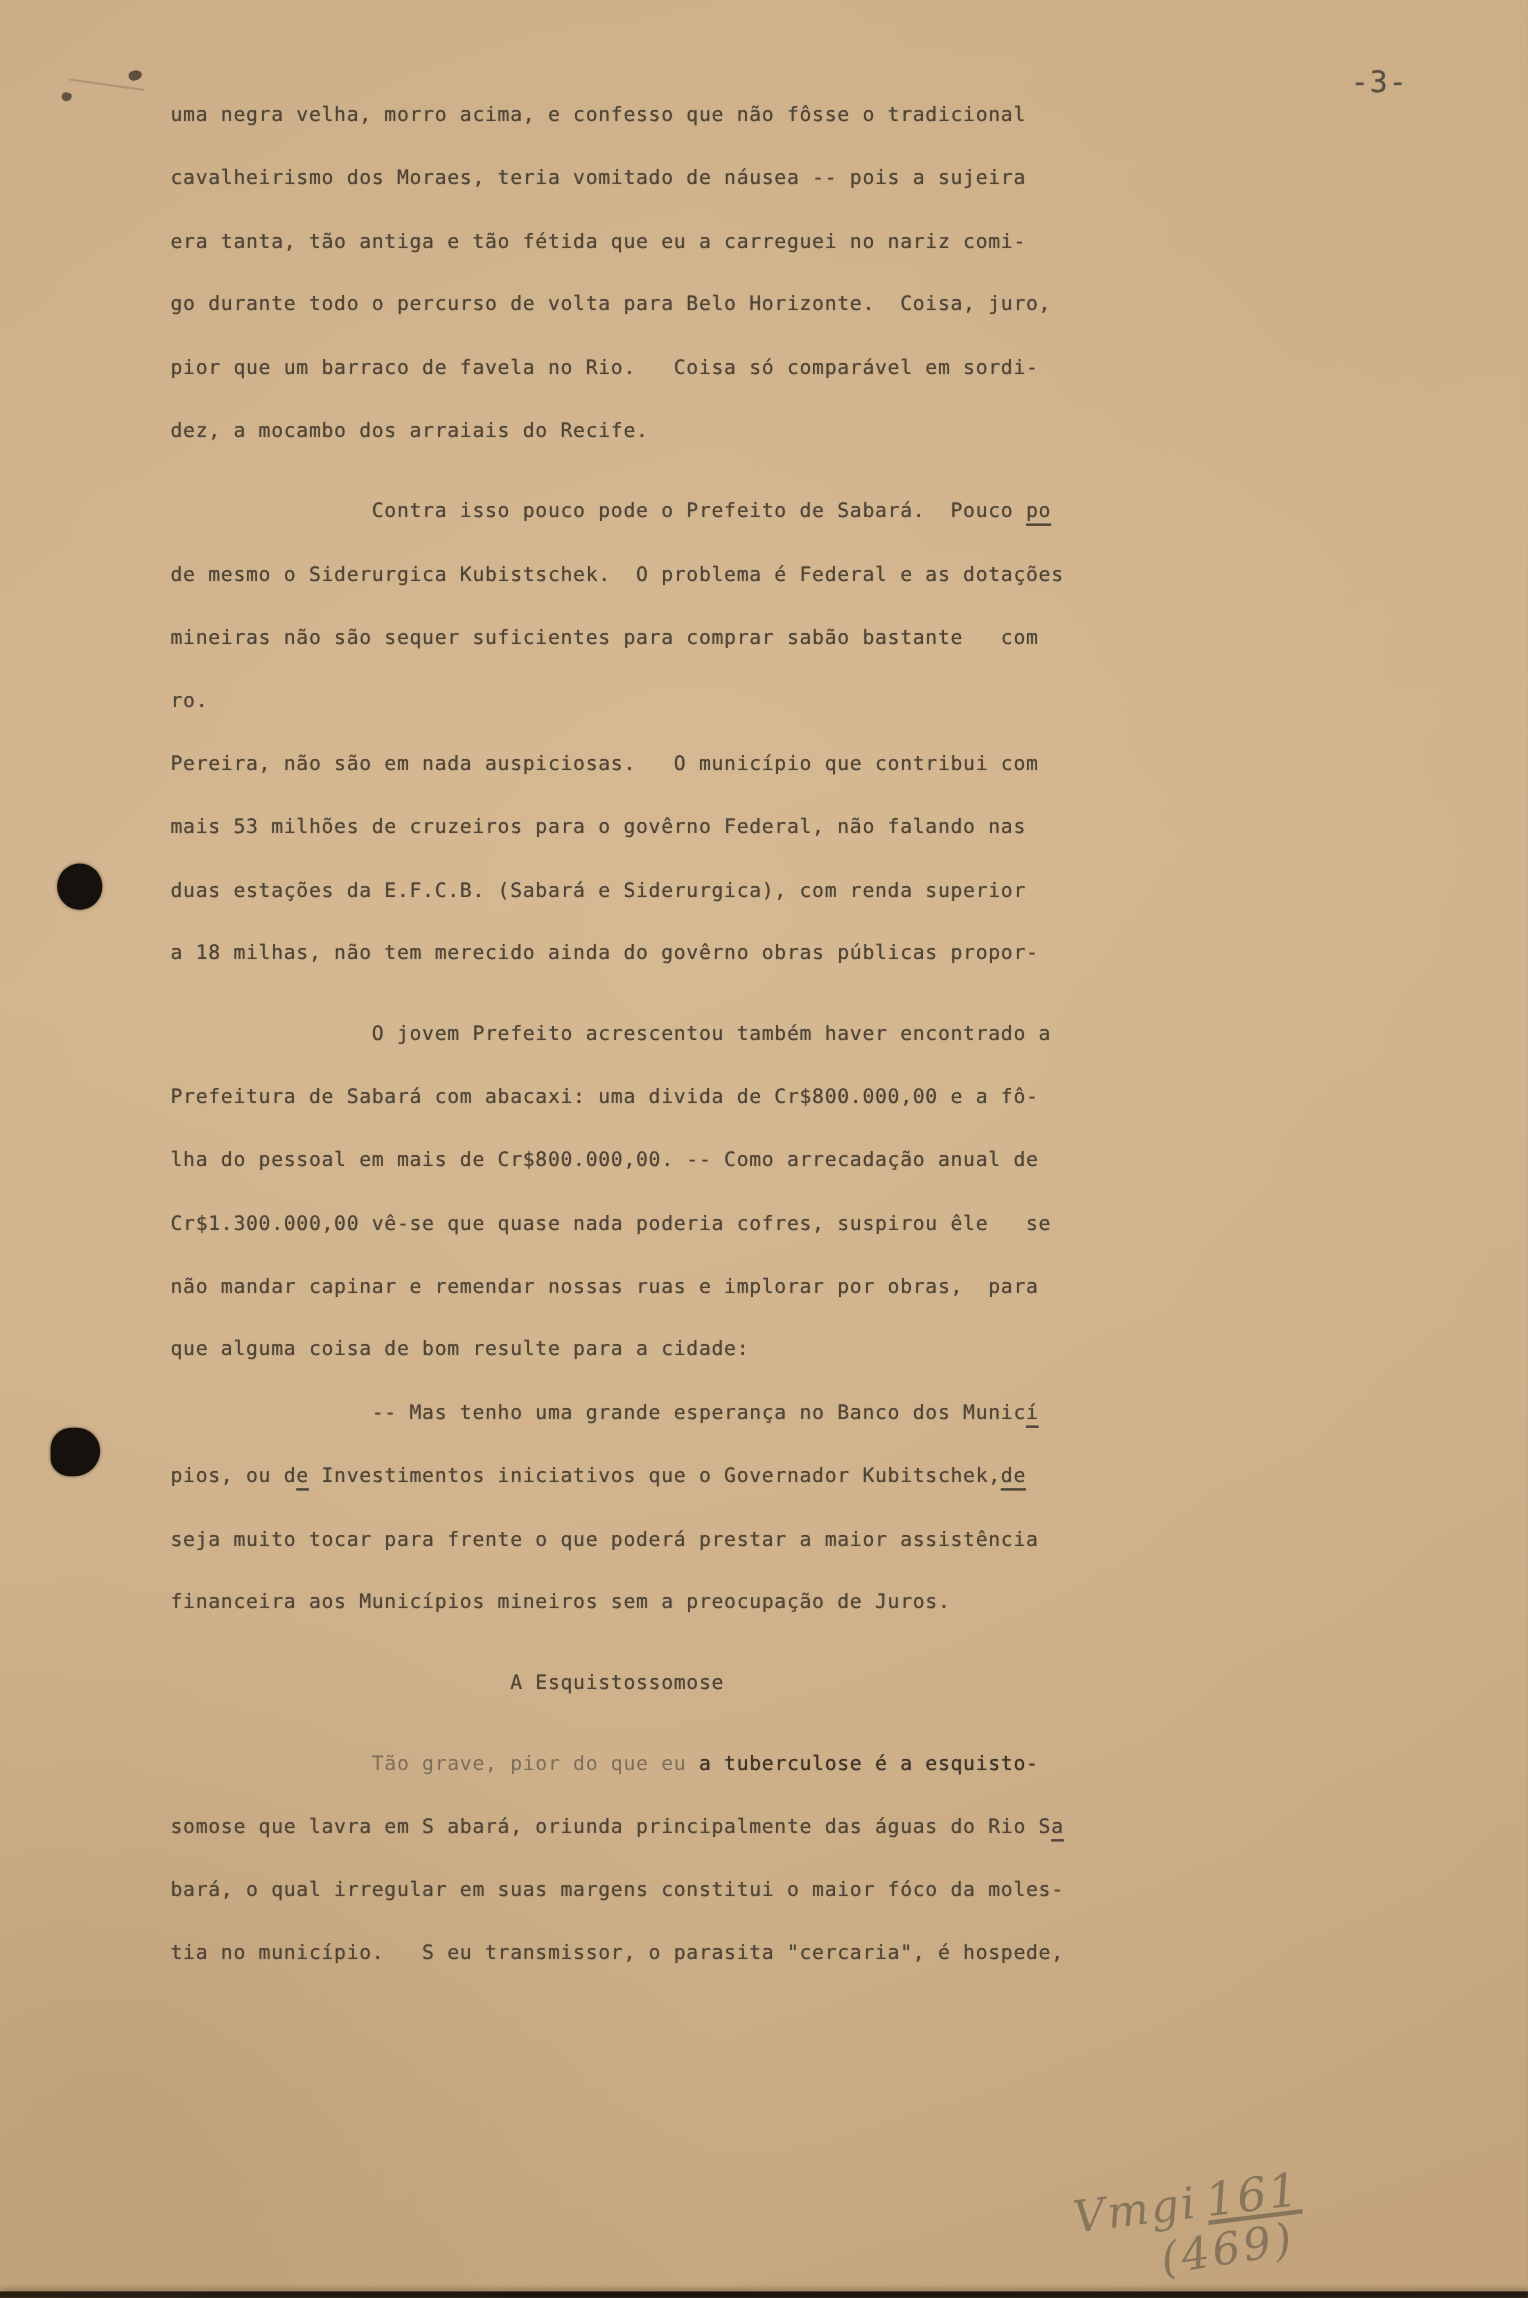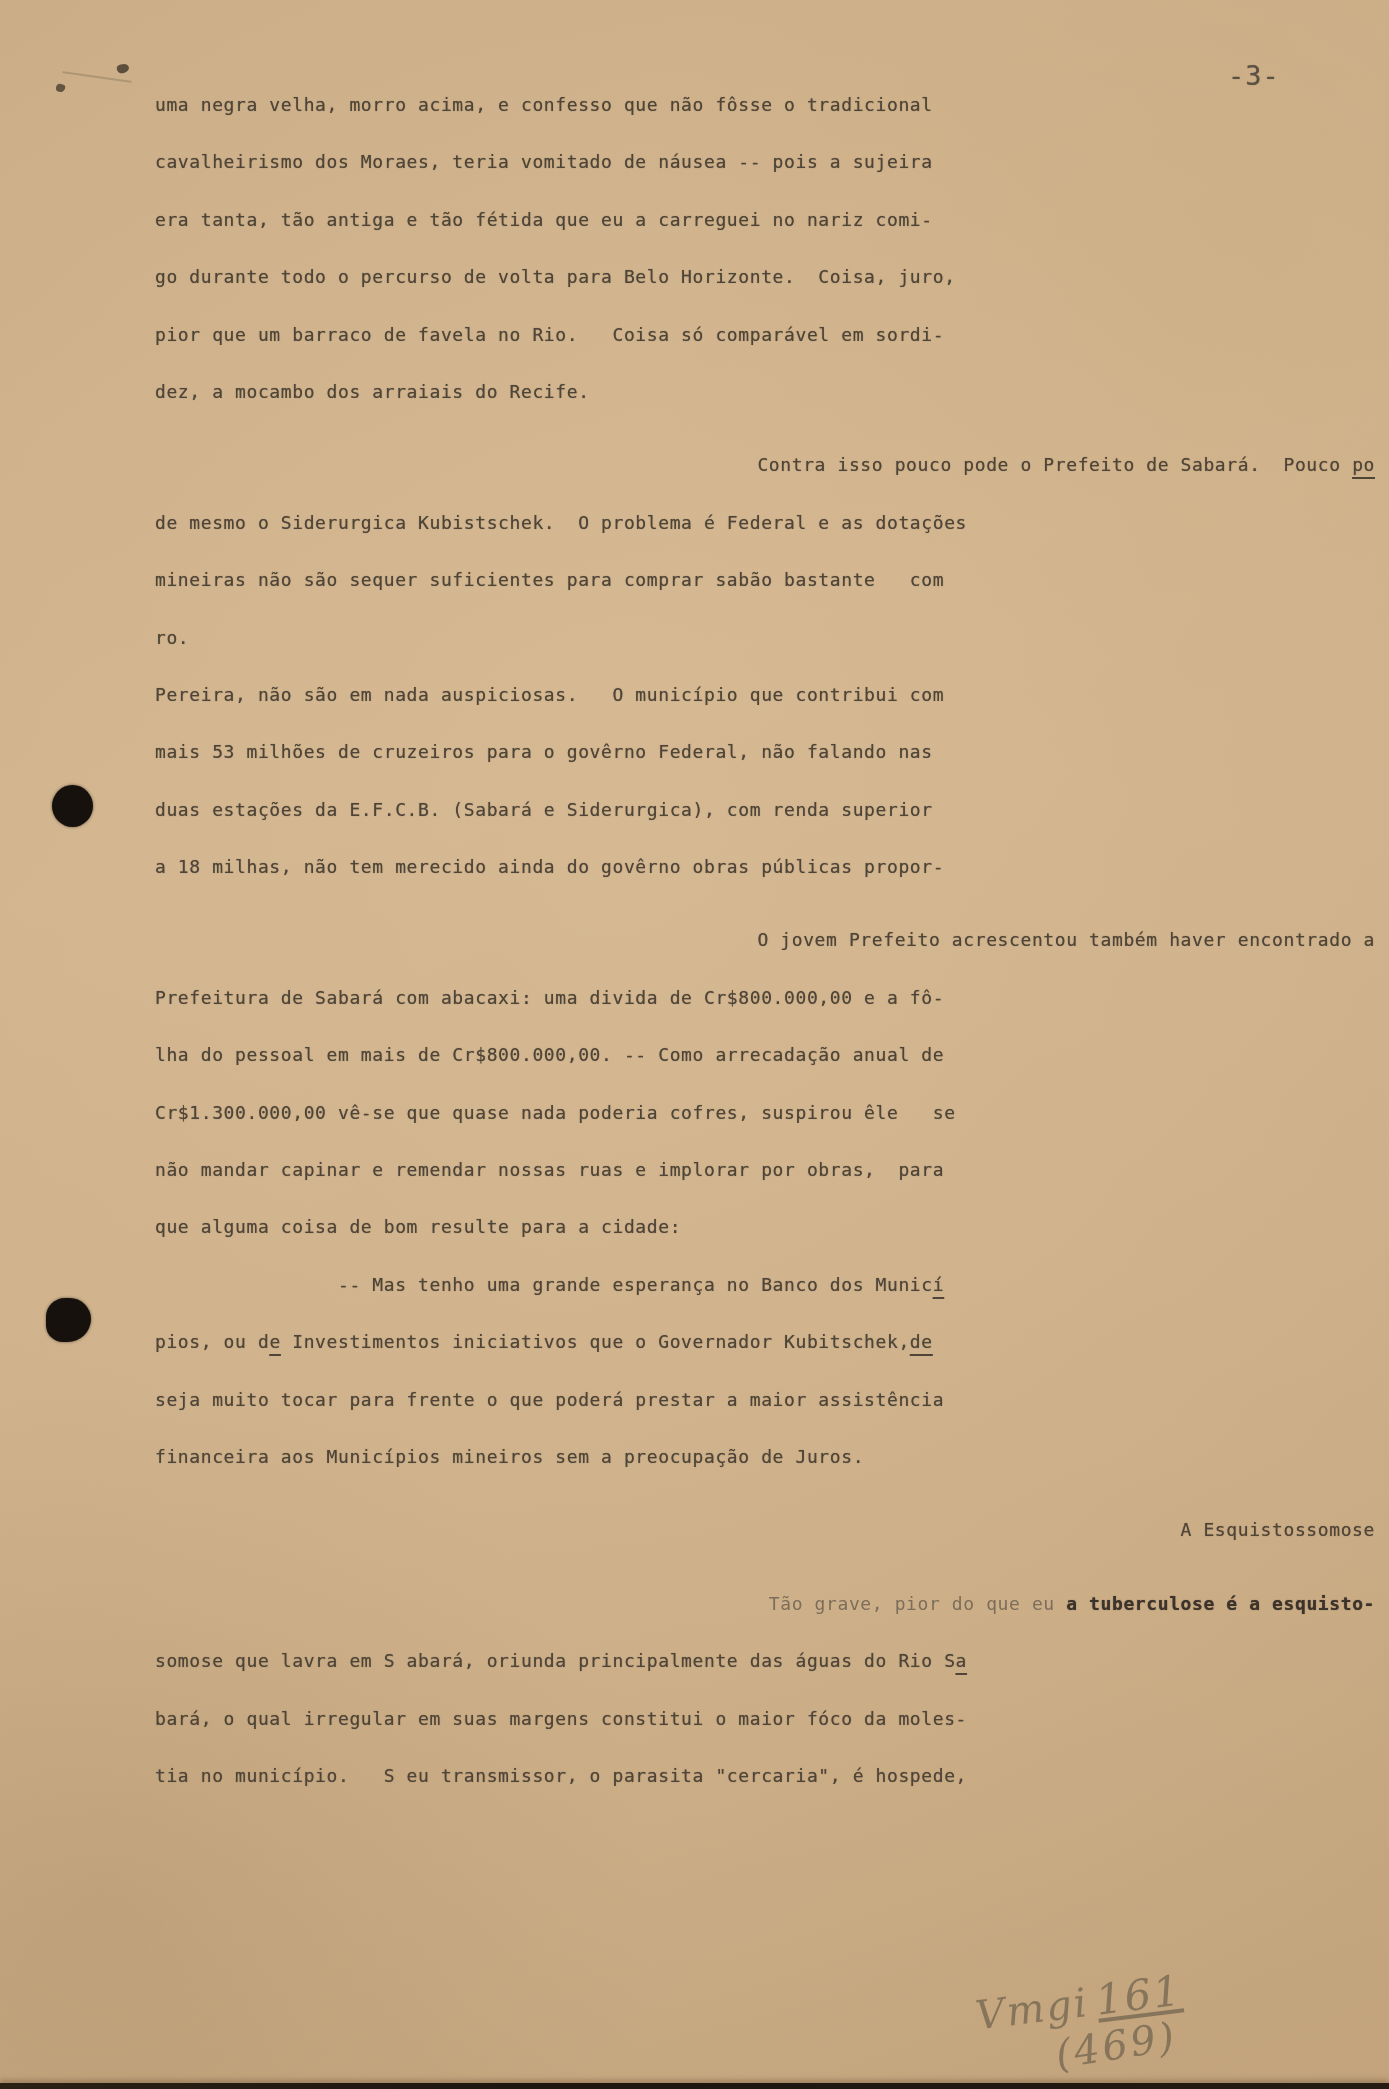--- a/index.html
+++ b/index.html
@@ -14,23 +14,23 @@
       linear-gradient(160deg, #c9ac85 0%, #d0b38c 35%, #cbae87 65%, #c2a37b 100%);
     font-family:"DejaVu Sans Mono", monospace;
   }
   .doc{
     position:absolute;left:155px;top:76px;width:1220px;
     font-size:18px;line-height:57.4px;letter-spacing:.6px;
     color:#4e4437;
     text-shadow:0 0 1px rgba(62,52,40,.55);
   }
   .line{white-space:pre;height:57.4px;}
-  .line.gap{margin-top:16px;text-align:right;}
+  .line.gap{margin-top:16px;}
   .s-u{text-decoration:underline;text-underline-offset:6px;text-decoration-thickness:2px;}
-  .s-b{font-weight:bold;color:#3c332a;text-shadow:0 0 1px rgba(40,32,24,.7);}
+  .s-b{font-weight:normal;color:#3c332a;text-shadow:0 0 1px rgba(40,32,24,.7);}
   .s-f{color:#7c6e5a;text-shadow:none;}
   .page-number{
     position:absolute;left:1228px;top:60px;
     font-size:27px;color:#5a5044;letter-spacing:1px;
     text-shadow:0 0 1px rgba(62,52,40,.5);
   }
   .dot{position:absolute;background:#16110d;}
   .dot1{left:52px;top:785px;width:41px;height:42px;border-radius:50%;box-shadow:0 0 3px rgba(20,14,8,.6);}
   .dot2{left:46px;top:1298px;width:45px;height:44px;border-radius:47% 53% 58% 42%;box-shadow:0 0 3px rgba(20,14,8,.6);}
   .speck1{position:absolute;left:117px;top:64px;width:12px;height:9px;background:#4a3d2f;border-radius:40% 60% 50% 50%;transform:rotate(-20deg);opacity:.85;}

